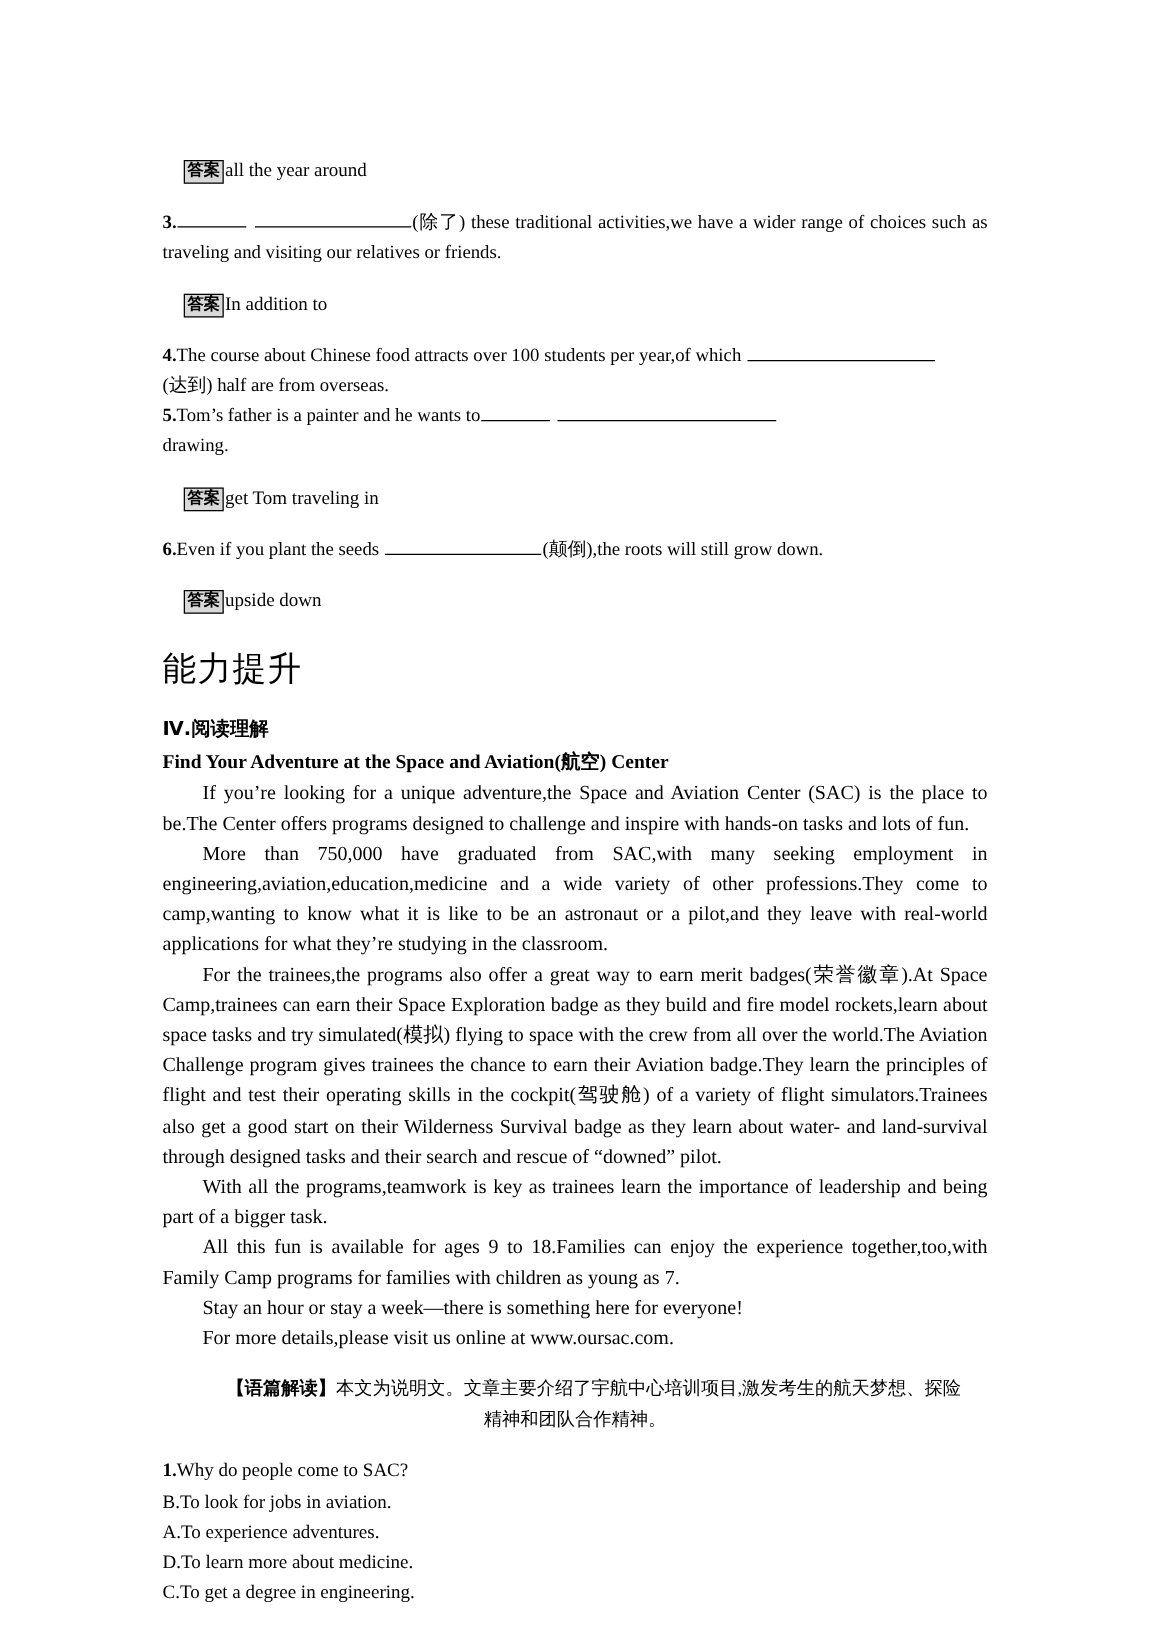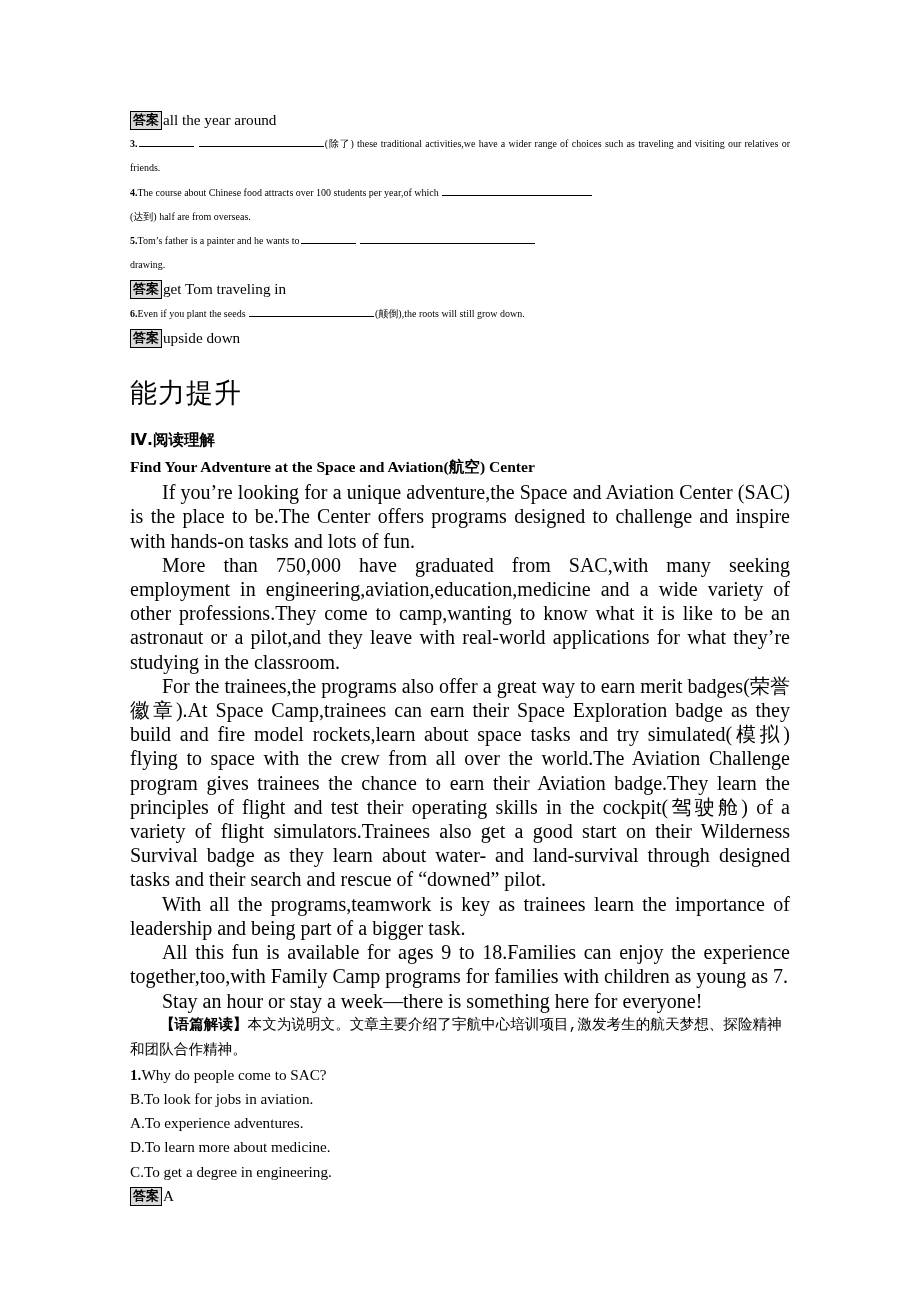--- a/index.html
+++ b/index.html
@@ -21,43 +21,43 @@
     box-sizing: border-box;
     padding: 108px 130px 0 130px;
     overflow: hidden;
   }
   .content {
     width: 660px;
   }
 
   
   .line {
-    font-size: 10px;
+    font-size: 15px;
     line-height: 24.2px;
     text-align: justify;
     text-justify: inter-word;
     margin: 0;
   }
   .para {
-    font-size: 20px;
+    font-size: 16px;
     line-height: 24.2px;
     text-align: justify;
     text-justify: inter-word;
     margin: 0;
     text-indent: 32px;
   }
   .noindent { text-indent: 0; }
 
   b, .b { font-weight: bold; }
 
   
   .ans-line {
     font-size: 15.2px;
     line-height: 24.2px;
-    margin: 0;
+    margin: 17px;
     white-space: nowrap;
   }
   .ans-badge {
     display: inline-block;
     font-family: "DejaVu Sans", "Liberation Sans", sans-serif;
     font-size: 13px;
     line-height: 16px;
     font-weight: bold;
     background: #d9d9d9;
     border: 1px solid #000000;
@@ -107,25 +107,26 @@
   .passage-title {
     font-size: 15.6px;
     line-height: 24.2px;
     font-weight: bold;
     text-align: left;
     margin: 0 0 1px 0;
   }
 
   
   .cn-note {
-    font-family: Liberation Mono, monospace;
+    font-family: Liberation Serif, serif;
     font-size: 14.6px;
     line-height: 25px;
-    margin: 0;
+    margin: 16px;
     text-indent: 30px;
+    text-align: center;
   }
   .cn-note .cn-label { font-weight: bold; }
 
   .opt {
     font-size: 15.2px;
     line-height: 24.2px;
     margin: 0;
   }
 </style>
 </head>
@@ -133,20 +134,23 @@
 
 <div class="page">
   <div class="content">
 
     <p class="ans-line">
       <span class="ans-badge">答案</span><span class="ans-text">all the year around</span>
     </p>
 
     <p class="line noindent">
       <b>3.</b><span class="blank bl-xs"></span> <span class="blank bl-md"></span><span>(除了) these traditional activities,we have a wider range of choices such as traveling and visiting our relatives or friends.</span>
+    </p>
+    <p class="ans-line">
+      <span class="ans-badge">答案</span><span class="ans-text">In addition to</span>
     </p>
 
     <p class="line noindent">
       <b>4.</b><span>The course about Chinese food attracts over 100 students per year,of which </span><span class="blank bl-lg"></span><br>
       <span>(达到) half are from overseas.</span>
     </p>
 
     <p class="line noindent">
       <b>5.</b><span>Tom’s father is a painter and he wants to</span><span class="blank bl-xs"></span> <span class="blank bl-xl"></span><br>
       <span>drawing.</span>
@@ -167,20 +171,21 @@
     <h3 class="sub-heading">Ⅳ.阅读理解</h3>
 
     <p class="passage-title">Find Your Adventure at the Space and Aviation(航空) Center</p>
 
     <p class="para">If you’re looking for a unique adventure,the Space and Aviation Center (SAC) is the place to be.The Center offers programs designed to challenge and inspire with hands-on tasks and lots of fun.</p>
     <p class="para">More than 750,000 have graduated from SAC,with many seeking employment in engineering,aviation,education,medicine and a wide variety of other professions.They come to camp,wanting to know what it is like to be an astronaut or a pilot,and they leave with real-world applications for what they’re studying in the classroom.</p>
     <p class="para">For the trainees,the programs also offer a great way to earn merit badges(荣誉徽章).At Space Camp,trainees can earn their Space Exploration badge as they build and fire model rockets,learn about space tasks and try simulated(模拟) flying to space with the crew from all over the world.The Aviation Challenge program gives trainees the chance to earn their Aviation badge.They learn the principles of flight and test their operating skills in the cockpit(驾驶舱) of a variety of flight simulators.Trainees also get a good start on their Wilderness Survival badge as they learn about water- and land-survival through designed tasks and their search and rescue of “downed” pilot.</p>
     <p class="para">With all the programs,teamwork is key as trainees learn the importance of leadership and being part of a bigger task.</p>
     <p class="para">All this fun is available for ages 9 to 18.Families can enjoy the experience together,too,with Family Camp programs for families with children as young as 7.</p>
     <p class="para">Stay an hour or stay a week—there is something here for everyone!</p>
+    <p class="para">For more details,please visit us online at www.oursac.com.</p>
 
     <p class="cn-note"><span class="cn-label">【语篇解读】</span><span>本文为说明文。文章主要介绍了宇航中心培训项目,激发考生的航天梦想、探险精神和团队合作精神。</span></p>
 
     <p class="opt"><b>1.</b><span>Why do people come to SAC?</span></p>
     <p class="opt">B.To look for jobs in aviation.</p>
     <p class="opt">A.To experience adventures.</p>
     <p class="opt">D.To learn more about medicine.</p>
     <p class="opt">C.To get a degree in engineering.</p>
 
     <p class="ans-line">

